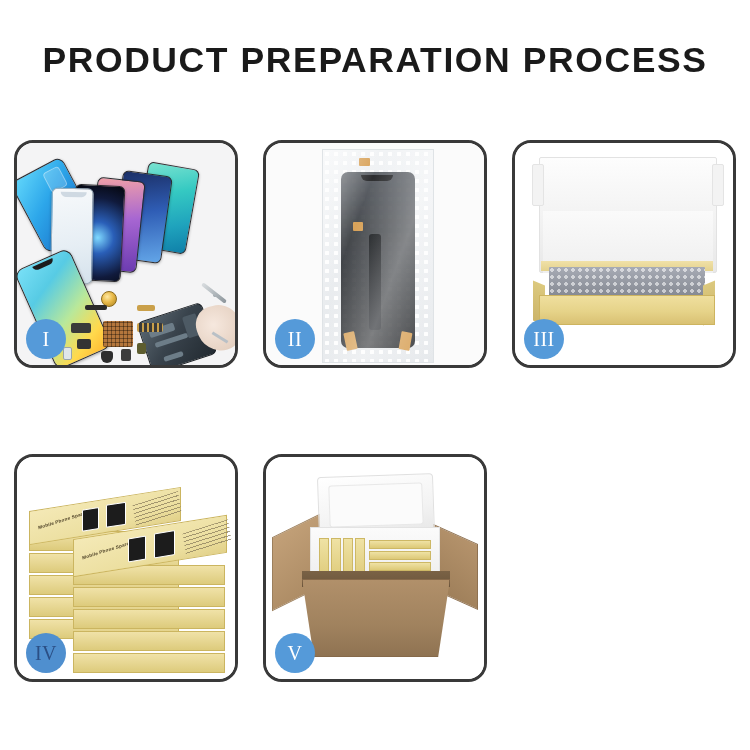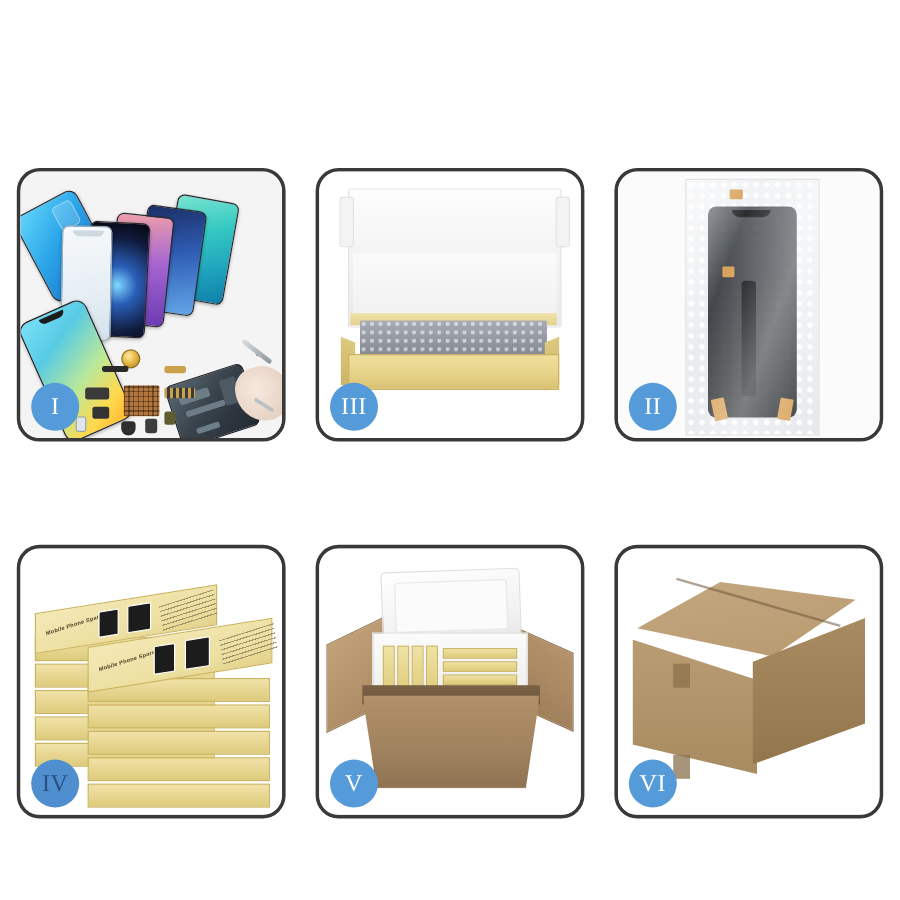--- a/index.html
+++ b/index.html
@@ -344,20 +344,21 @@
     position:absolute; width:14px; height:20px;
     background: rgba(139,112,76,.75);
   }
 </style>
 </head>
 <body>
 
 <div class="page">
 
   <div class="header">
+    <div class="title">PRODUCT PREPARATION PROCESS</div>
   </div>
 
   <div class="grid">
 
     <div class="card">
       <div class="card-inner p1">
         <div class="ph blue-back"></div>
         <div class="ph p-a"></div>
         <div class="ph p-b"></div>
         <div class="ph p-c"></div>
@@ -383,45 +384,45 @@
         <div class="part flex-i"></div>
         <div class="part screw-a"></div>
         <div class="tool"></div>
         <div class="hand"></div>
         <div class="tweez"></div>
       </div>
       <div class="badge">I</div>
     </div>
 
     <div class="card">
-      <div class="card-inner p3">
-        <div class="m-lid"></div>
-        <div class="m-foam"></div>
-        <div class="m-inner-rim"></div>
-        <div class="m-bubbles"></div>
-        <div class="m-side-l"></div>
-        <div class="m-side-r"></div>
-        <div class="m-front"></div>
-      </div>
-      <div class="badge">III</div>
-    </div>
-
-    <div class="card">
       <div class="card-inner p2">
         <div class="bubblebag">
           <div class="screenpanel"></div>
           <div class="flexcord"></div>
           <div class="tapebit t1"></div>
           <div class="tapebit t2"></div>
           <div class="tapebit t3"></div>
           <div class="tapebit t4"></div>
           <div class="bubblegloss"></div>
         </div>
       </div>
       <div class="badge">II</div>
+    </div>
+
+    <div class="card">
+      <div class="card-inner p3">
+        <div class="m-lid"></div>
+        <div class="m-foam"></div>
+        <div class="m-inner-rim"></div>
+        <div class="m-bubbles"></div>
+        <div class="m-side-l"></div>
+        <div class="m-side-r"></div>
+        <div class="m-front"></div>
+      </div>
+      <div class="badge">III</div>
     </div>
 
     <div class="card">
       <div class="card-inner p4">
         <div class="stack">
 
           <div class="slab" style="top:56px;left:4px;"></div>
           <div class="slab" style="top:78px;left:4px;"></div>
           <div class="slab" style="top:100px;left:4px;"></div>
           <div class="slab" style="top:122px;left:4px;"></div>
@@ -467,26 +468,15 @@
           <div class="yellow-pack" style="left:58px; top:23px; width:62px; height:9px;"></div>
           <div class="yellow-pack" style="left:58px; top:34px; width:62px; height:9px;"></div>
           <div class="yellow-pack" style="left:58px; top:45px; width:62px; height:9px;"></div>
         </div>
         <div class="c-inner"></div>
         <div class="c-body"></div>
       </div>
       <div class="badge">V</div>
     </div>
 
-    <div class="card">
-      <div class="card-inner p6">
-        <div class="b-top"></div>
-        <div class="b-left"></div>
-        <div class="b-right"></div>
-        <div class="b-seam"></div>
-        <div class="b-tape" style="left:46px; top:96px;"></div>
-        <div class="b-tape" style="left:46px; top:172px;"></div>
-      </div>
-      <div class="badge">VI</div>
-    </div>
 
   </div>
 </div>
 
 </body></html>

